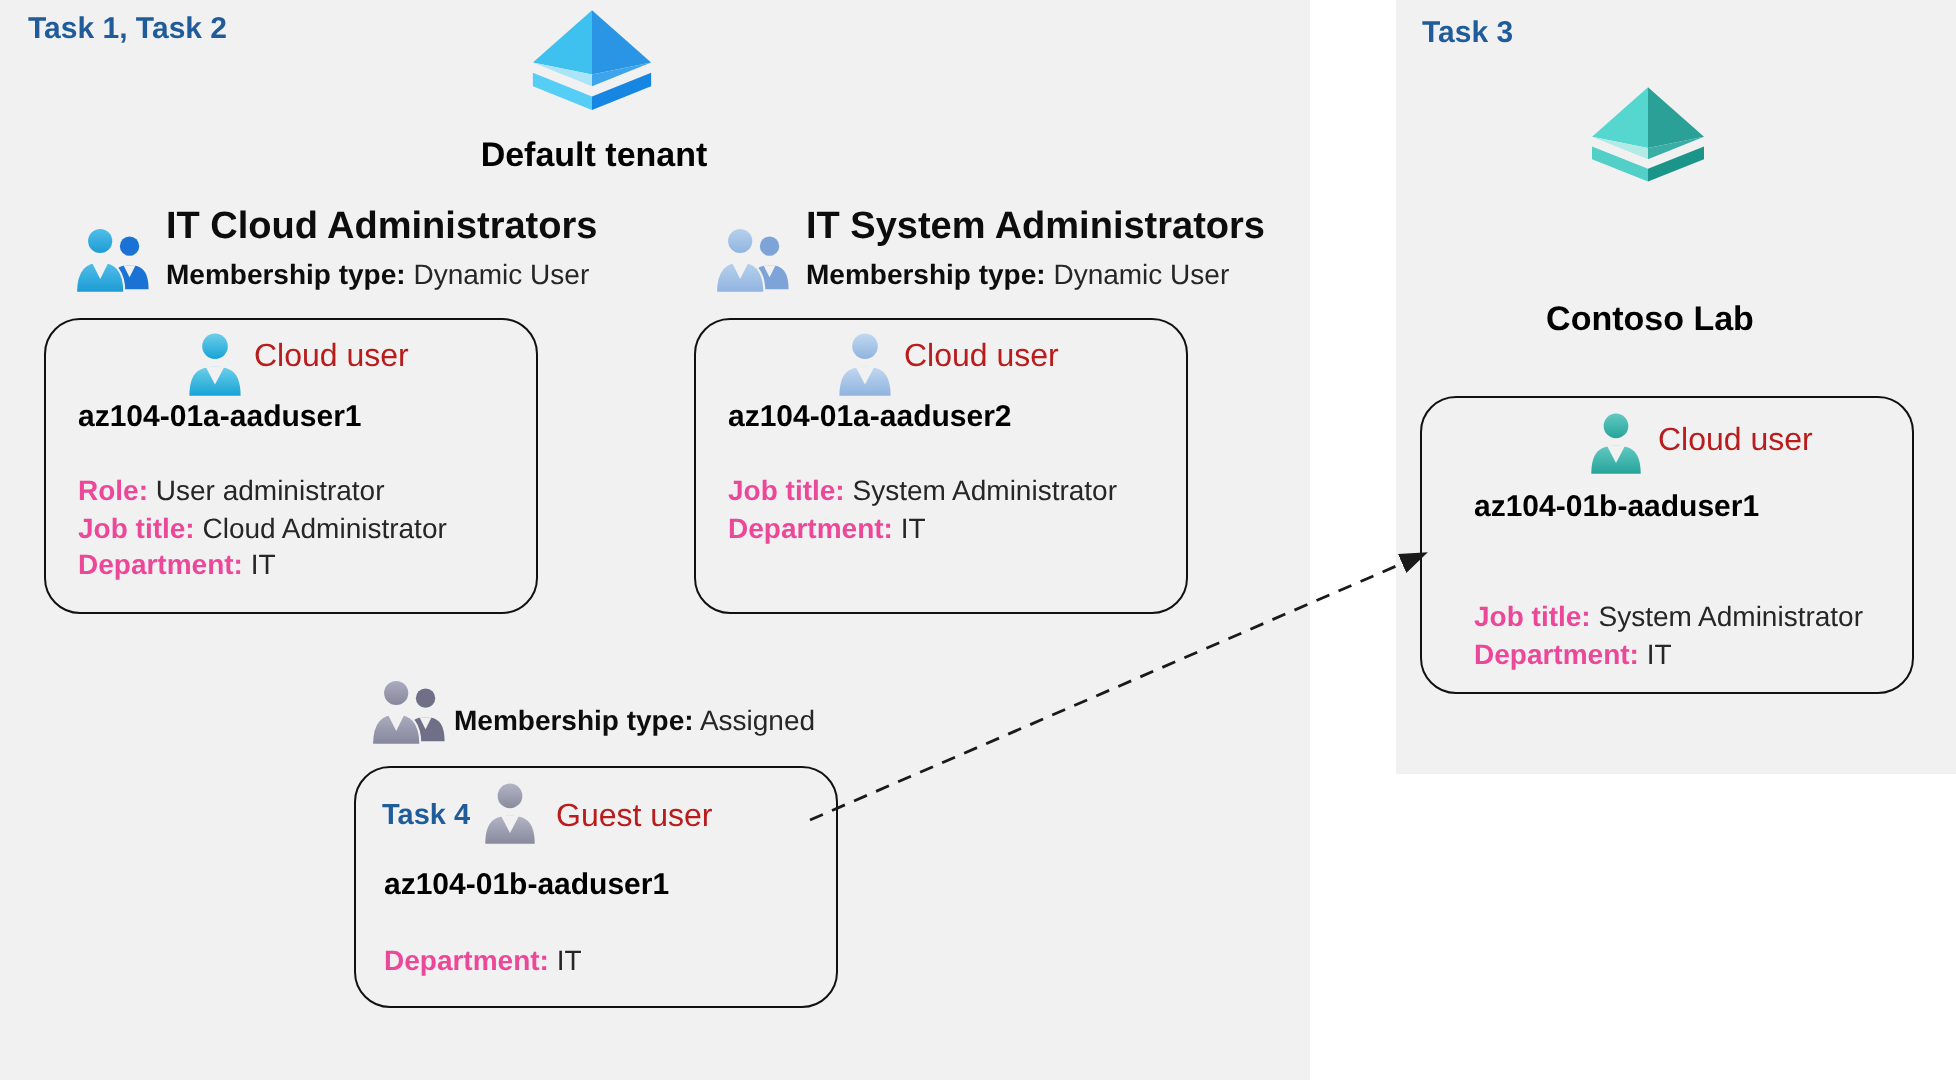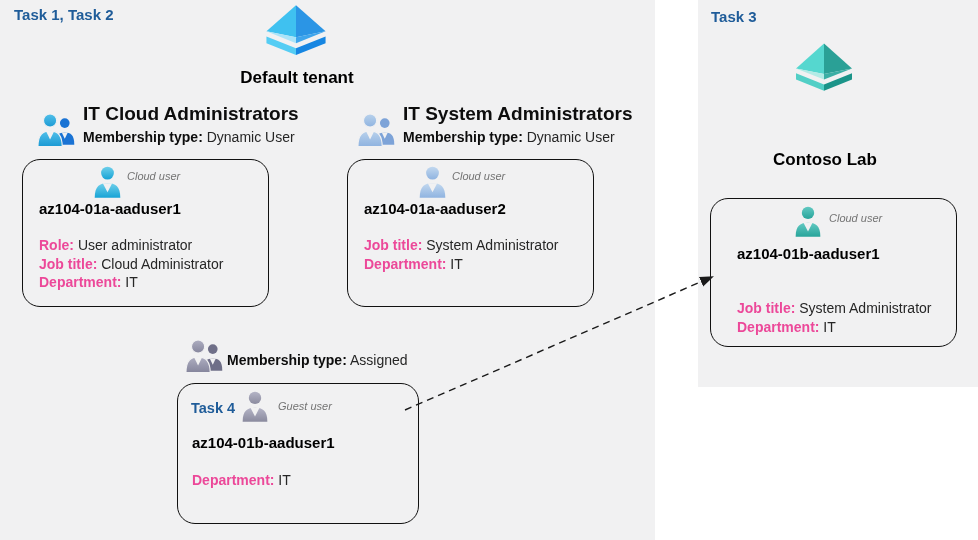--- a/index.html
+++ b/index.html
@@ -17,21 +17,21 @@
 
   .icon{position:absolute;}
   .group-name{position:absolute;font-size:19px;font-weight:bold;color:#0d0d0d;white-space:nowrap;}
   .group-membership{position:absolute;font-size:14px;color:#262626;white-space:nowrap;}
   .group-membership b{color:#0d0d0d;}
 
   .card{
     position:absolute;border:1.4px solid #111;border-radius:18px;
     background:transparent;box-sizing:border-box;
   }
-  .card-type{position:absolute;font-size:11px;color:#737373;white-space:nowrap;font-style:italic;}
+  .card-type{position:absolute;font-size:16px;color:#b91c1c;white-space:nowrap;}
   .card-task{position:absolute;font-size:14.5px;font-weight:bold;color:#1f5c99;white-space:nowrap;}
   .card-name{position:absolute;font-size:15px;font-weight:bold;color:#000;white-space:nowrap;}
   .card-attrs{position:absolute;font-size:14px;line-height:18.5px;color:#262626;}
   .card-attrs .row{white-space:nowrap;}
   .card-attrs b{color:#ec4899;}
 
   .arrow-overlay{position:absolute;left:0;top:0;pointer-events:none;}
 </style>
 </head>
 <body>
@@ -157,21 +157,21 @@
       <polygon points="11.5,21 17,31.5 22.5,21" fill="#f1f1f2"></polygon>
     </svg>
     <div class="card-type" style="left:104px;top:10px;">Cloud user</div>
     <div class="card-name" style="left:16px;top:40px;">az104-01a-aaduser2</div>
     <div class="card-attrs" style="left:16px;top:76px;">
       <div class="row"><b>Job title:</b> <span>System Administrator</span></div>
       <div class="row"><b>Department:</b> <span>IT</span></div>
     </div>
   </div>
 
-  <div class="card" style="left:177px;top:383px;width:242px;height:141px;">
+  <div class="card" style="left:177px;top:383px;width:242px;height:121px;">
     <div class="card-task" style="left:13px;top:16px;">Task 4</div>
     <svg class="icon" style="left:63px;top:6px;" width="28" height="34" viewBox="0 0 34 40">
       <defs>
           <linearGradient id="pu3" x1="0" y1="0" x2="0" y2="1">
         <stop offset="0" stop-color="#b4b4c6"></stop>
             <stop offset="1" stop-color="#8a8a9e"></stop>
           </linearGradient>
         </defs>
       <circle cx="17" cy="9" r="7.5" fill="url(#pu3)"></circle>
       <path d="M2,38 C2,24 8,21 17,21 C26,21 32,24 32,38 Z" fill="url(#pu3)"></path>

